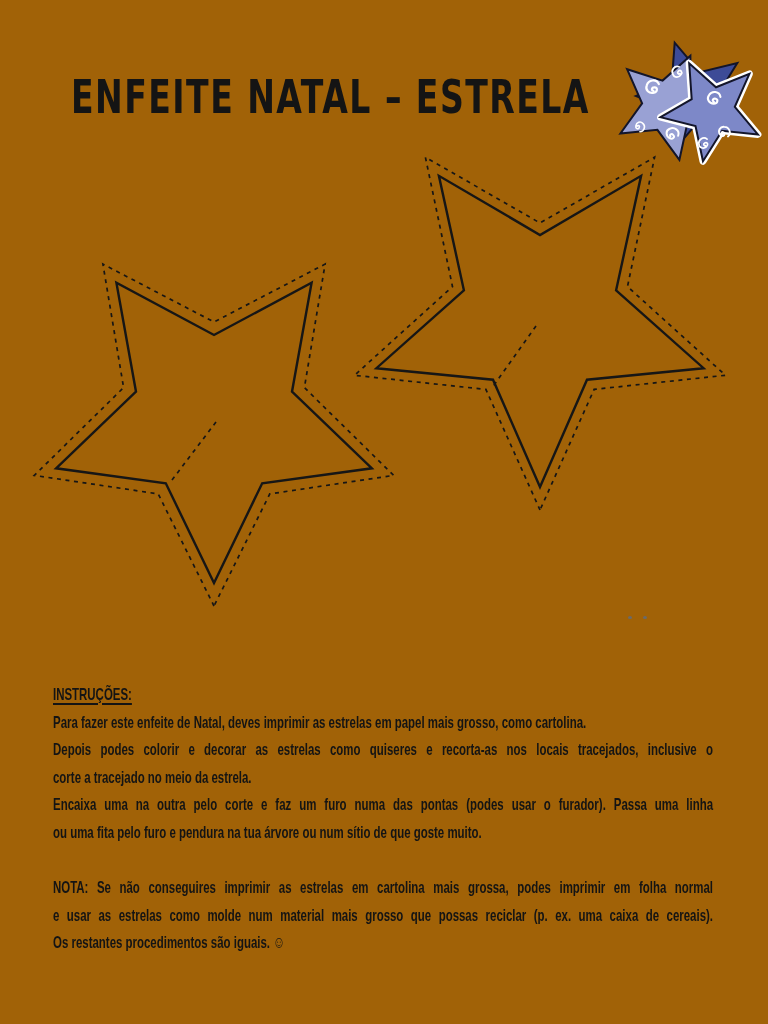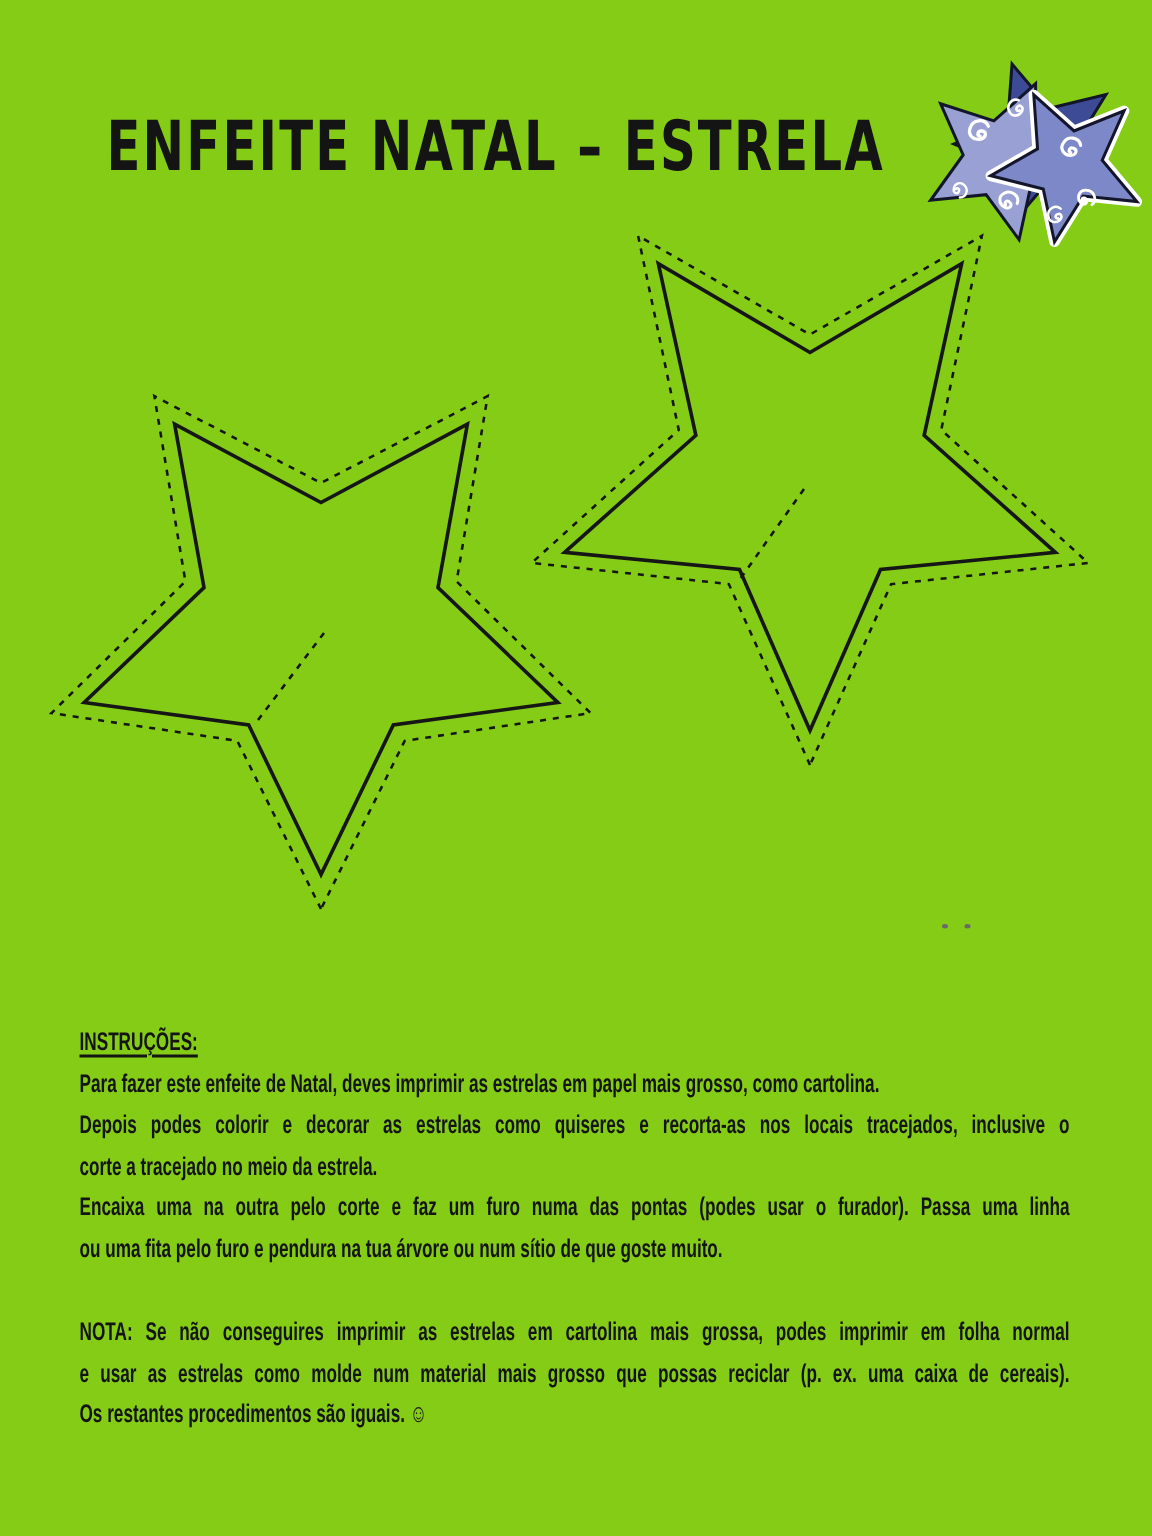--- a/index.html
+++ b/index.html
@@ -1,21 +1,21 @@
 <!DOCTYPE html>
 <html><head>
 <meta charset="utf-8">
 <style>
   html,body{margin:0;padding:0;}
   body{
     width:768px;height:1024px;background:#ffffff;
     font-family:"Liberation Sans", sans-serif;
     -webkit-font-smoothing:antialiased;
   }
-  .page{position:relative;width:768px;height:1024px;background:#84cc16;overflow:hidden;}
+  .page{position:relative;width:768px;height:1024px;background:#a16207;overflow:hidden;}
 
   
   .title{
     position:absolute;left:71px;top:74px;margin:0;
     font-family:"DejaVu Sans", sans-serif;
     font-weight:700;font-size:46px;line-height:1;color:#141414;
     letter-spacing:2px;white-space:nowrap;
     transform:scaleX(0.72);transform-origin:0 0;
   }
 

